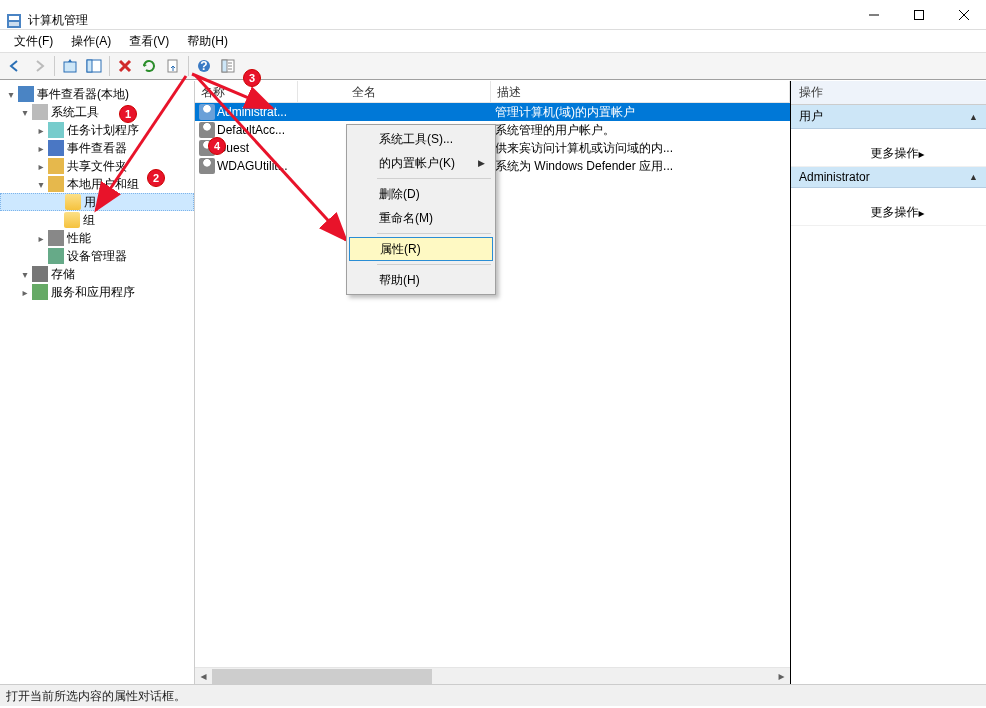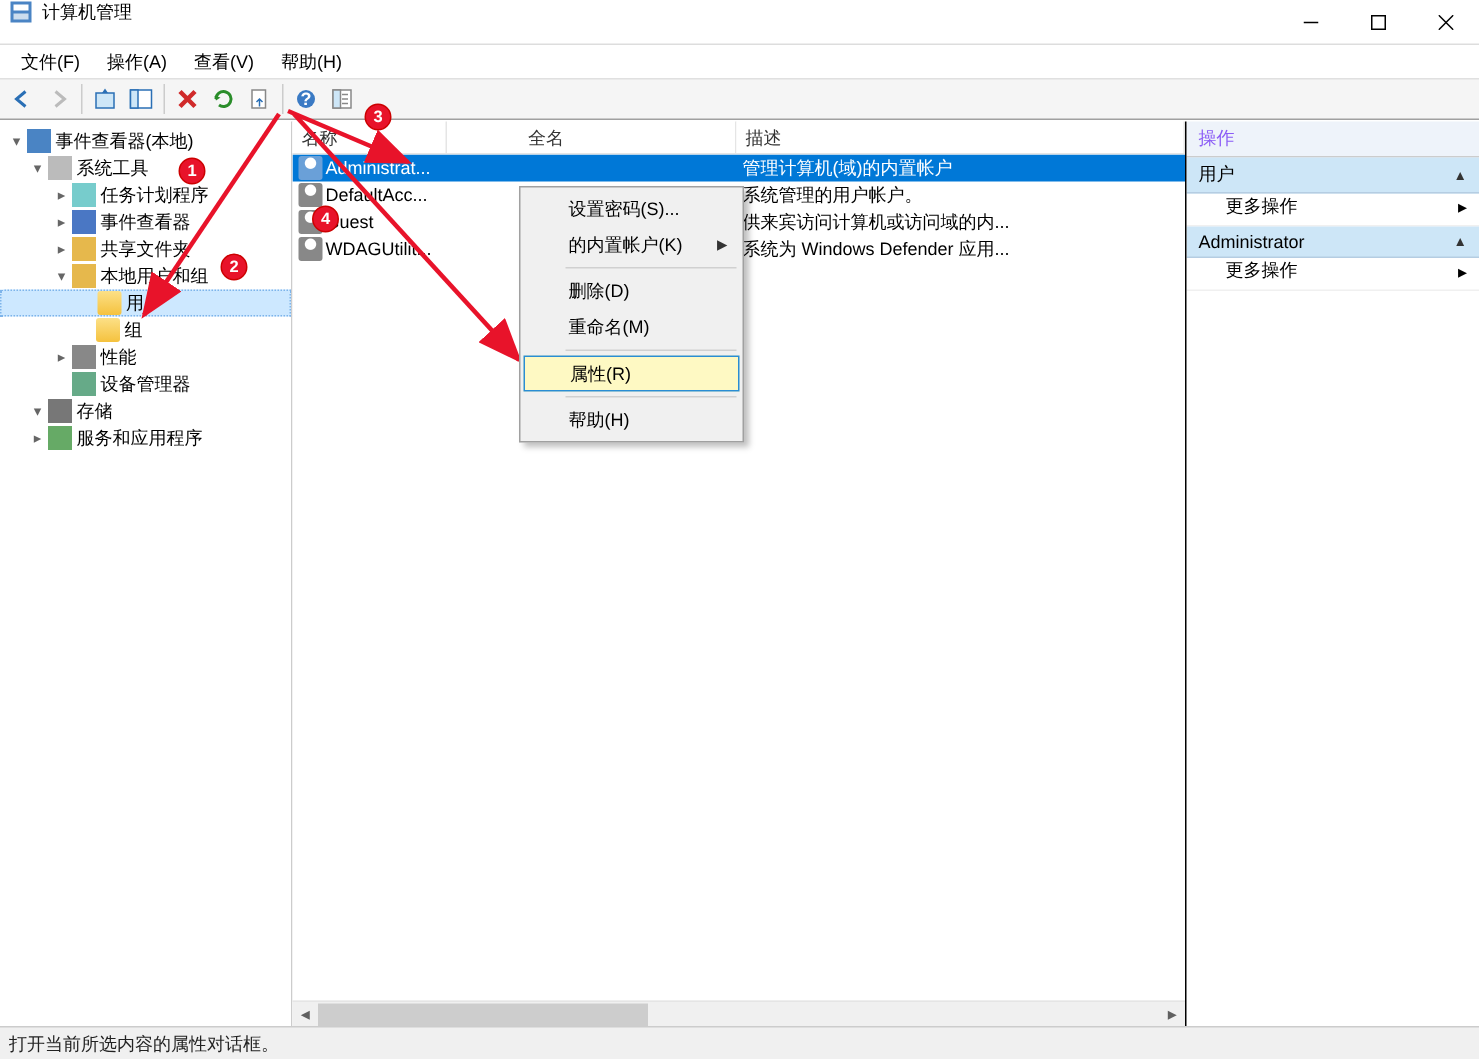--- a/index.html
+++ b/index.html
@@ -1,18 +1,18 @@
 <!DOCTYPE html>
 <html><head>
 <meta charset="utf-8">
 <style>
 * { box-sizing: border-box; margin: 0; padding: 0; font-family: "Microsoft YaHei", "Segoe UI", Tahoma, sans-serif; font-size: 12px; }
 html, body { width: 986px; height: 708px; overflow: hidden; background: #fff; }
 
-.titlebar { height: 30px; display: flex; align-items: flex-start; border-bottom: 1px solid #ddd; }
+.titlebar { height: 30px; display: flex; align-items: flex-end; border-bottom: 1px solid #ddd; }
 .titlebar .app-icon { width: 16px; height: 16px; margin: 0 6px; display: inline-block; }
 .titlebar .title { flex: 1; color: #000; }
 .titlebar .win-btn { width: 45px; height: 29px; display: flex; align-items: center; justify-content: center; color: #222; }
 
 .menubar { height: 22px; display: flex; align-items: center; padding-left: 6px; gap: 2px; }
 .menubar .menu-item { padding: 2px 8px; }
 
 .toolbar { height: 28px; border-top: 1px solid #e0e0e0; border-bottom: 1px solid #a0a0a0; background: #f5f5f5; display: flex; align-items: center; padding-left: 4px; gap: 2px; position: relative; }
 .toolbar .tbtn { width: 22px; height: 22px; display: flex; align-items: center; justify-content: center; position: relative; }
 .toolbar .sep { width: 1px; height: 20px; background: #ccc; margin: 0 2px; }
@@ -42,24 +42,24 @@
 .list-row .cell { padding: 0 4px; overflow: hidden; text-overflow: ellipsis; white-space: nowrap; display: flex; align-items: center; }
 .list-row .ic { width: 16px; height: 16px; margin-right: 2px; flex-shrink: 0; }
 .col-name { width: 103px; }
 .col-full { width: 145px; margin-left: 48px; }
 .col-desc { flex: 1; }
 .scrollbar-h { height: 17px; border-top: 1px solid #e5e5e5; background: #f0f0f0; display: flex; align-items: center; }
 .scrollbar-h .arrow { width: 17px; height: 17px; display: flex; align-items: center; justify-content: center; color: #606060; }
 .scrollbar-h .thumb { height: 15px; background: #cdcdcd; flex: 0 0 220px; margin-left: 0; }
 
 .actions-pane { width: 195px; background: #fff; display: flex; flex-direction: column; }
-.actions-title { background: #eef3fa; border-bottom: 1px solid #ccc; padding: 3px 8px; color: #8b5cf6; }
+.actions-title { background: #eef3fa; border-bottom: 1px solid #ccc; padding: 3px 8px; color: #404040; }
 .actions-section { background: #cde6f7; border-bottom: 1px solid #b5cde2; padding: 3px 8px; display: flex; justify-content: space-between; align-items: center; }
 .actions-section .chev { font-size: 9px; color: #333; }
-.actions-item { padding: 0 8px 4px 26px; display: flex; justify-content: space-between; align-items: center; border-bottom: 1px solid #f0f0f0; }
+.actions-item { padding: 16px 8px 4px 26px; display: flex; justify-content: center; align-items: center; border-bottom: 1px solid #f0f0f0; }
 
 .statusbar { height: 22px; border-top: 1px solid #ccc; padding: 3px 6px; color: #222; background: #f0f0f0; }
 
 .context-menu { position: absolute; left: 346px; top: 124px; width: 150px; background: #f0f0f0; border: 1px solid #a0a0a0; box-shadow: 3px 3px 4px rgba(0,0,0,0.25); z-index: 100; padding: 2px; }
 .context-menu .mi { height: 24px; display: flex; align-items: center; padding: 0 22px 0 30px; position: relative; }
 .context-menu .mi.highlight { background: #fef9c3; border: 1px solid #2a8dd4; }
 .context-menu .mi .sub { position: absolute; right: 8px; font-size: 9px; color: #333; }
 .context-menu .msep { height: 1px; background: #d0d0d0; margin: 3px 2px 3px 28px; }
 
 
@@ -369,21 +369,21 @@
   </div>
 
 </div>
 
 <div class="statusbar">
   <span>打开当前所选内容的属性对话框。</span>
 </div>
 
 <div class="context-menu">
   <div class="mi">
-      <span>设置密码(S)...</span>
+      <span>系统工具(S)...</span>
     </div>
   <div class="mi">
     <span>的内置帐户(K)</span>
     <span class="sub">▶</span>
   </div>
   <div class="msep"></div>
   <div class="mi">
       <span>删除(D)</span>
     </div>
   <div class="mi">

